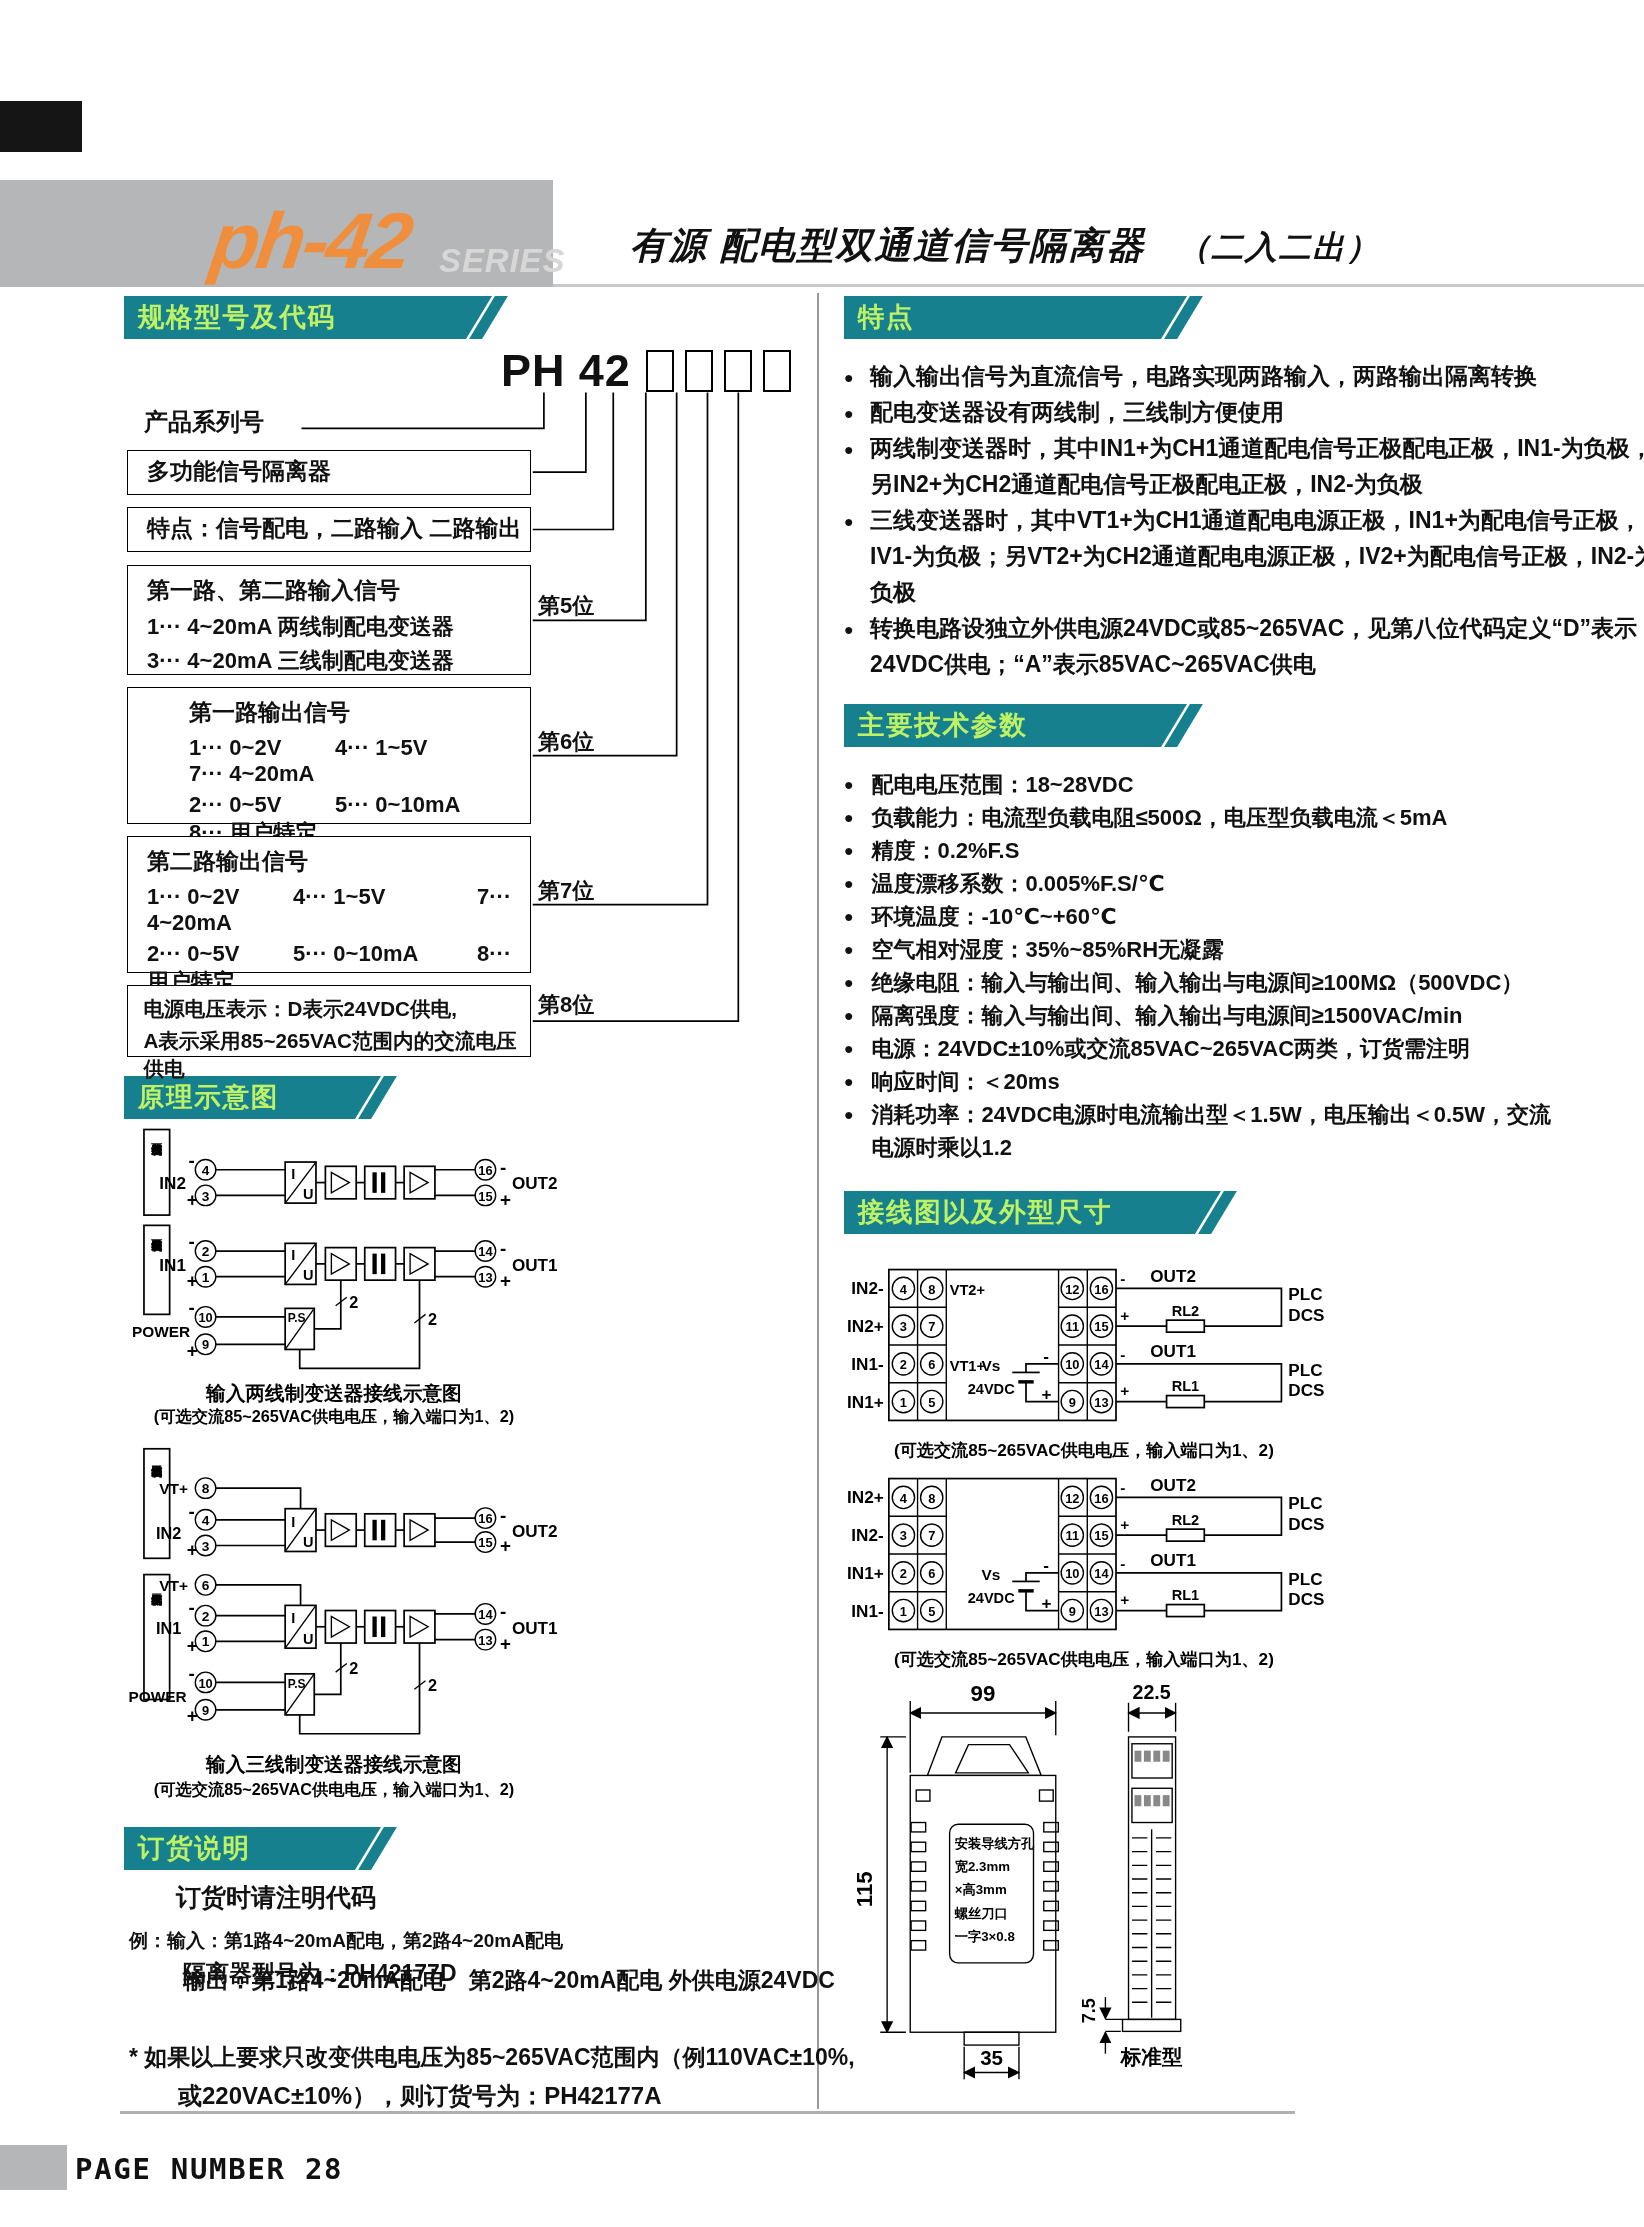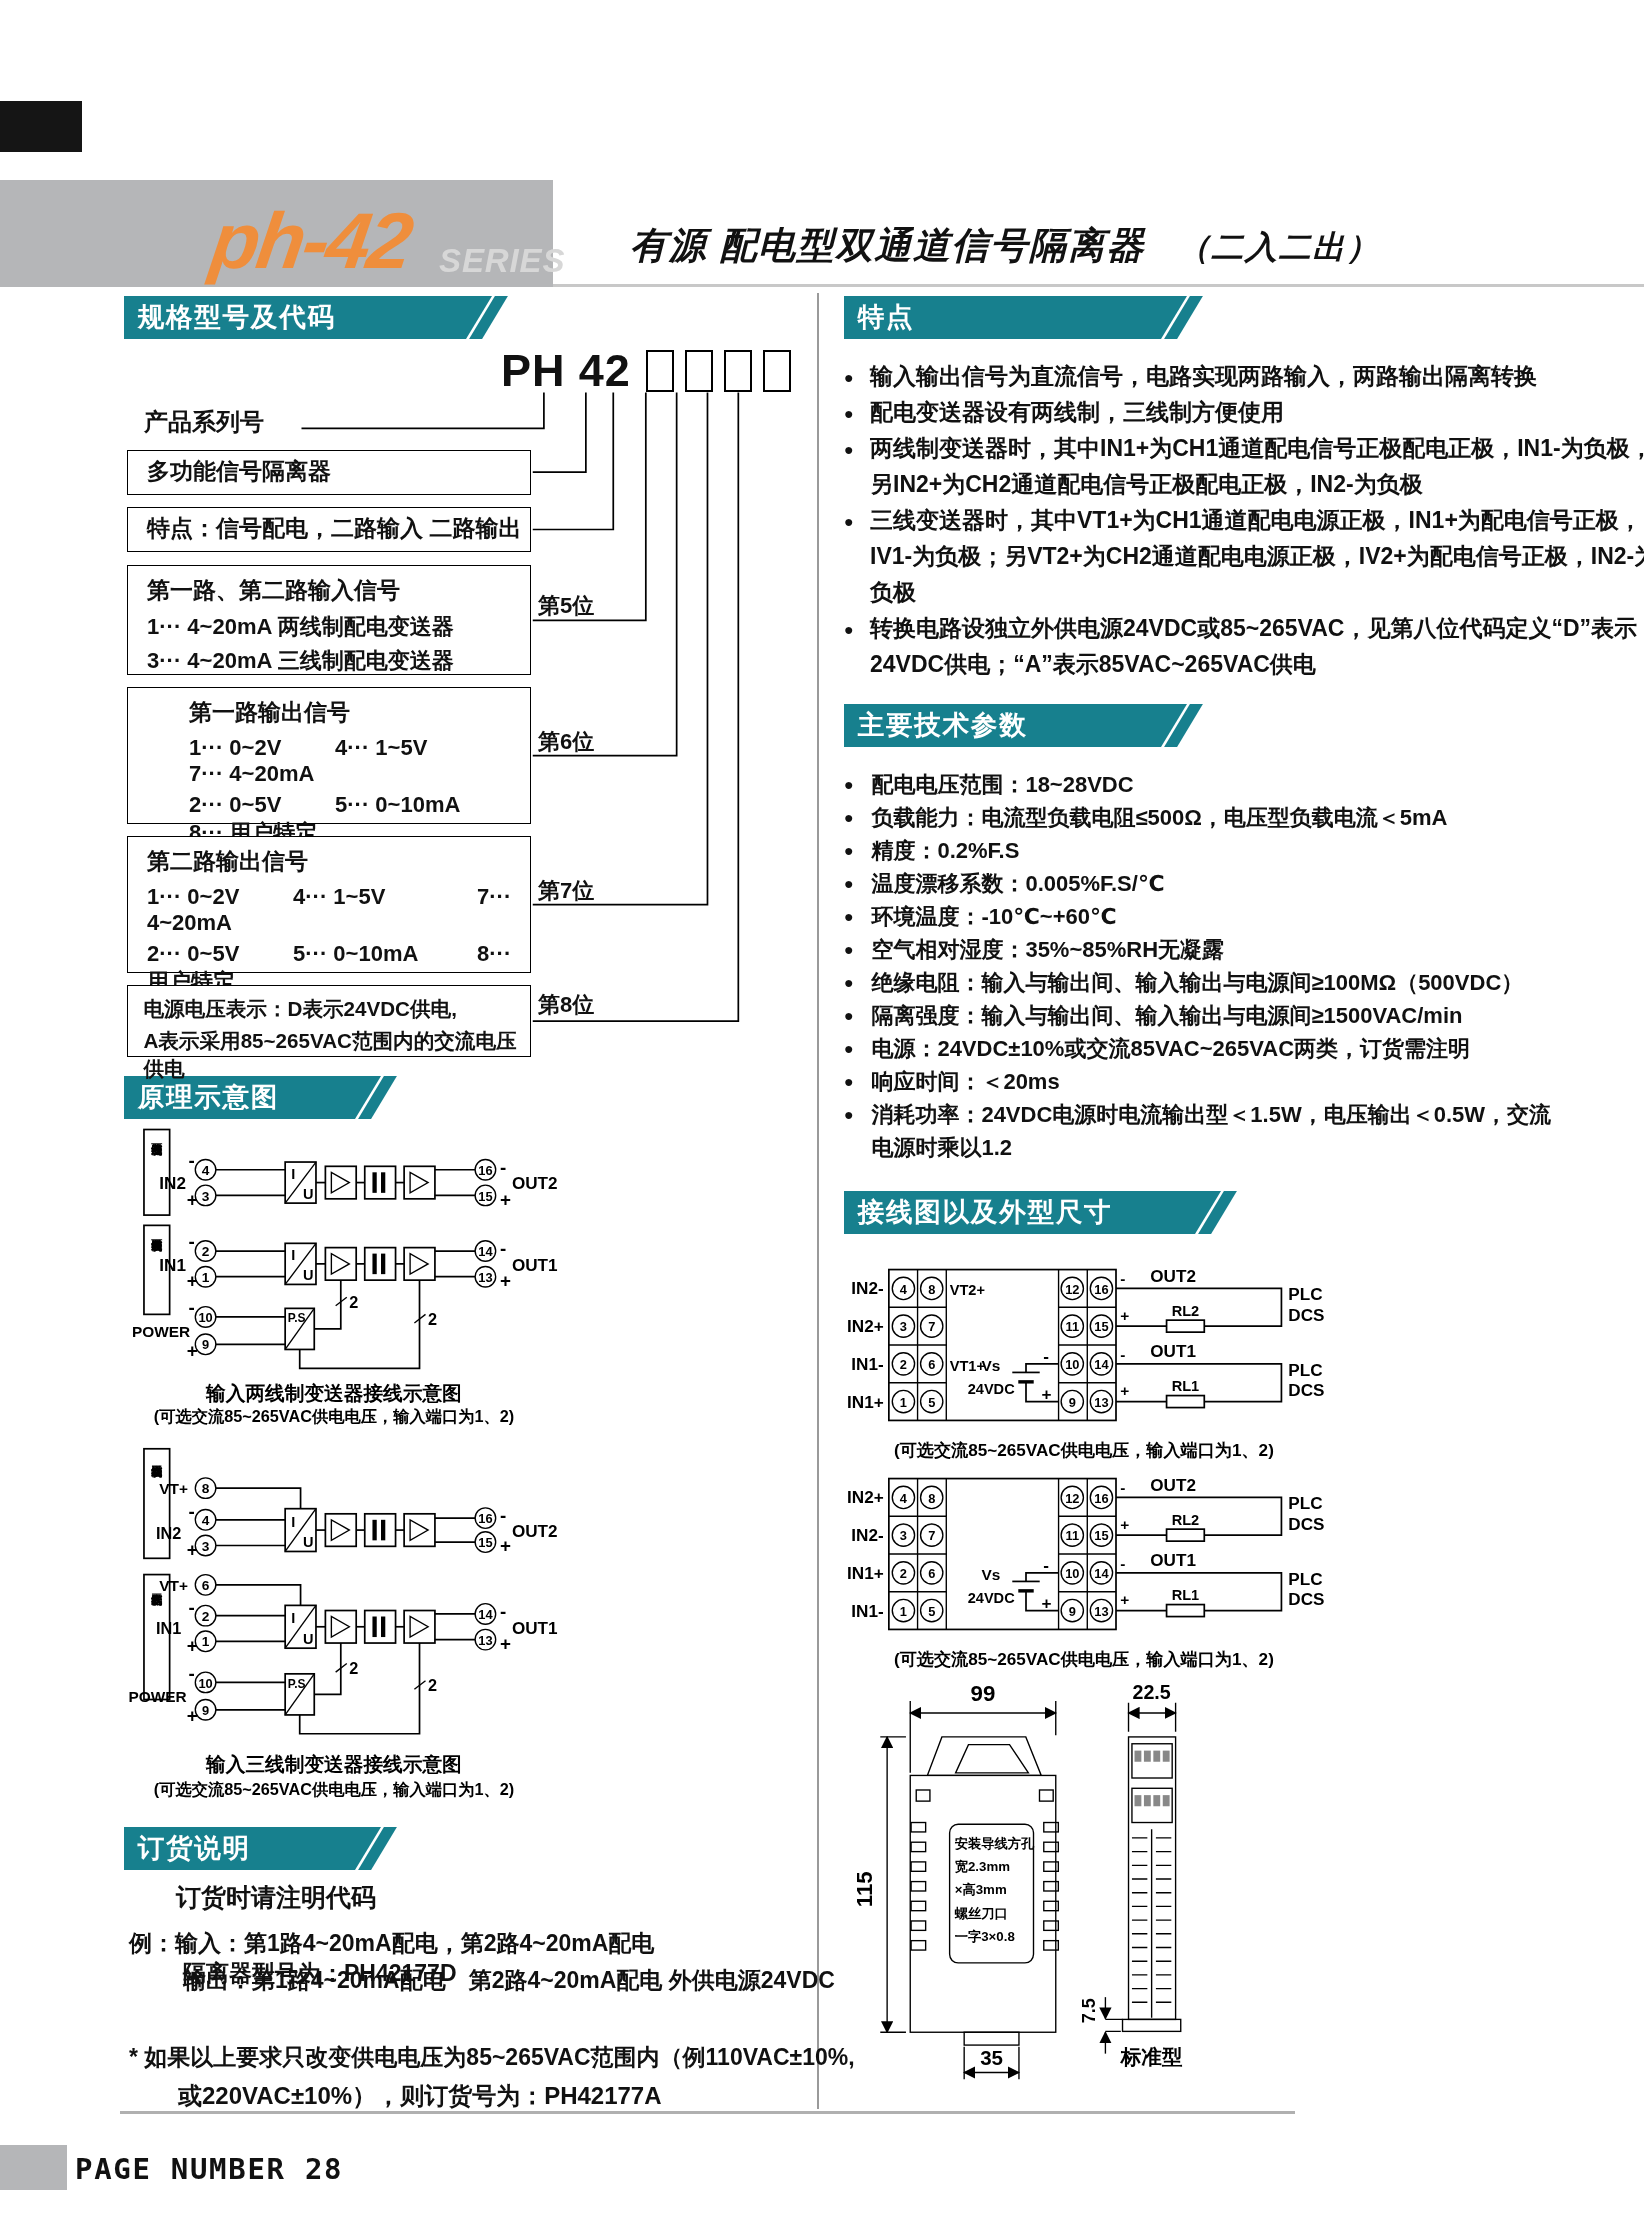--- a/index.html
+++ b/index.html
@@ -3,21 +3,21 @@
 <meta charset="utf-8">
 <style>
   :root{ --teal:#17808E; --orange:#EF8E3C; --band:#B5B6B8; --ink:#111; }
   html,body{margin:0;padding:0;background:#fff;}
   #page{position:relative;width:1645px;height:2227px;background:#fff;overflow:hidden;
         font-family:"Liberation Sans","DejaVu Sans",sans-serif;color:var(--ink);}
   .abs{position:absolute;}
   .b{font-weight:700;}
   
   .banner{position:absolute;height:43px;display:flex;}
-  .bmain{background:var(--teal);color:#ffffff;font-size:26.6px;font-weight:700;line-height:43px;
+  .bmain{background:var(--teal);color:#bef264;font-size:26.6px;font-weight:700;line-height:43px;
          padding:0 34px 0 13.7px;letter-spacing:1.7px;white-space:nowrap;box-sizing:border-box;
          clip-path:polygon(0 0,100% 0,calc(100% - 26px) 100%,0 100%);}
   .bstripe{width:13px;background:var(--teal);transform:skewX(-31deg);margin-left:-10.3px;}
   
   .lbox{position:absolute;border:1.7px solid #000;background:#fff;font-weight:700;box-sizing:border-box;}
   .lbox .ttl{font-size:23px;padding:8.6px 0 3.4px 19px;}
   .lbox .opt{font-size:22px;padding:3.4px 0 0 19px;}
   .cellrow{font-size:22px;padding:4.3px 0 0 19px;}
   .cellrow .c1{display:inline-block;width:146px;}
   .cellrow .c2{display:inline-block;width:184px;}
@@ -345,21 +345,21 @@
     <text x="268" y="266" font-size="19" font-weight="700">2</text>
     <path class="wire" d="M210,314 V336 H350 V230"></path>
     <path class="thin" d="M344,284 L357,274"></path>
     <text x="360" y="286" font-size="19" font-weight="700">2</text>
 
     <text x="250" y="380" font-size="23" font-weight="700" text-anchor="middle">输入三线制变送器接线示意图</text>
     <text x="250" y="408" font-size="19" font-weight="700" text-anchor="middle">(可选交流85~265VAC供电电压，输入端口为1、2)</text>
   </svg>
 
   <div class="abs b" style="left:176px;top:1881px;font-size:25px;">订货时请注明代码</div>
-  <div class="abs b" style="left:129px;top:1928px;font-size:23px;">例：输入：第1路4~20mA配电，第2路4~20mA配电</div>
+  <div class="abs b" style="left:129px;top:1928px;font-size:19px;">例：输入：第1路4~20mA配电，第2路4~20mA配电</div>
   <div class="abs b" style="left:183px;top:1965px;font-size:23px;">输出：第1路4~20mA配电　第2路4~20mA配电  外供电源24VDC</div>
   <div class="abs b" style="left:183px;top:1958px;font-size:23px;">隔离器型号为：PH42177D</div>
   <div class="abs b" style="left:129px;top:2042px;font-size:23px;">* 如果以上要求只改变供电电压为85~265VAC范围内（例110VAC±10%,</div>
   <div class="abs b" style="left:178px;top:2080px;font-size:24px;">或220VAC±10%），则订货号为：PH42177A</div>
 
   <svg class="abs" style="left:846px;top:1261px;" width="480" height="204" viewBox="0 0 560 238">
     <rect class="box" x="50" y="10" width="265" height="176"></rect>
     <path class="thin" d="M83.5,10 V186 M117,10 V186 M248,10 V186 M281.5,10 V186
                           M50,54 H117 M50,98 H117 M50,142 H117
                           M248,54 H315 M248,98 H315 M248,142 H315"></path>

